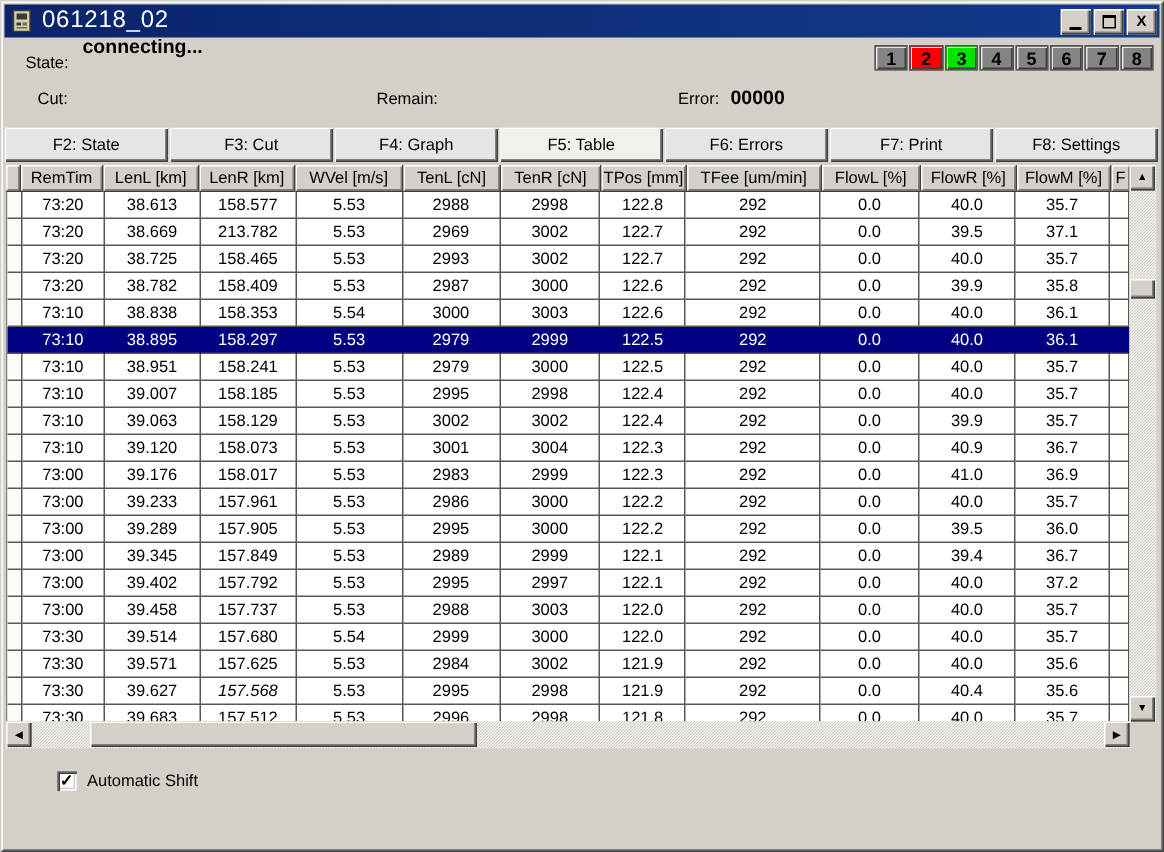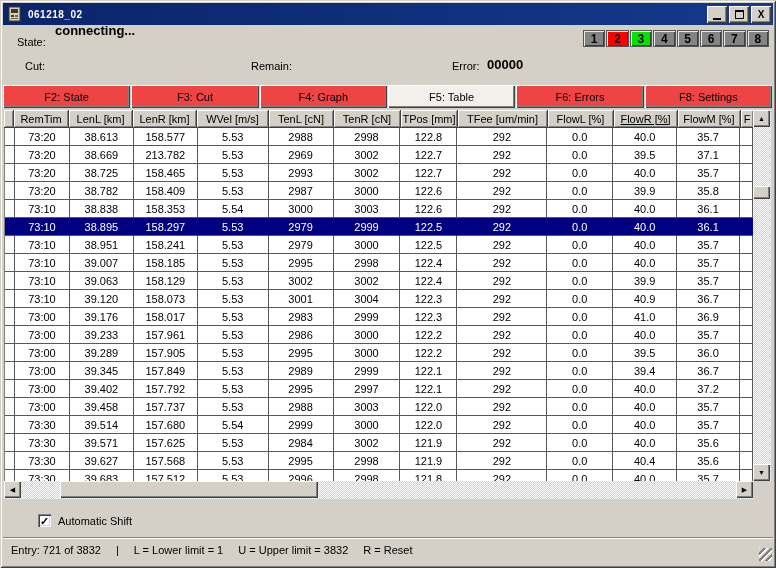--- a/index.html
+++ b/index.html
@@ -11,21 +11,21 @@
                 inset 2px 2px 0 #ffffff, inset -2px -2px 0 #808080;
     overflow:hidden; font-size:11px; color:#000;
   }
   
   .titlebar {
     position:absolute; left:3px; top:3px; width:770px; height:22px;
     background:linear-gradient(90deg,#0a246a,#143a8c);
     display:flex; align-items:center; padding:0 2px 0 4px;
   }
   .app-icon { width:16px; height:16px; margin-right:5px; flex:0 0 auto; }
-  .title-text { color:#fff; font-weight:bold; font-size:10px; letter-spacing:.5px; flex:1; }
+  .title-text { color:#fff; font-weight:normal; font-size:16px; letter-spacing:.5px; flex:1; }
   .winbtns { display:flex; gap:2px; }
   .wbtn {
     width:20px; height:17px; background:#d4d0c8; position:relative;
     box-shadow: inset 1px 1px 0 #fff, inset -1px -1px 0 #404040, inset -2px -2px 0 #808080;
     display:flex; align-items:center; justify-content:center;
     font-weight:bold; font-size:10px; cursor:default;
   }
   .glyph-min { width:8px; height:2px; background:#000; margin-top:9px; }
   .glyph-max { width:9px; height:9px; border:1px solid #000; border-top:2px solid #000; }
   
@@ -46,21 +46,21 @@
   }
   .combo-value { flex:1; font-weight:bold; font-size:12px; padding-left:5px; }
   .combo-btn {
     width:18px; height:18px; margin-right:1px; background:#d4d0c8;
     box-shadow: inset 1px 1px 0 #fff, inset -1px -1px 0 #404040, inset -2px -2px 0 #808080;
     display:flex; align-items:center; justify-content:center; font-size:7px;
   }
   
   .tab-bar { position:absolute; left:3px; top:85px; width:770px; height:23px; display:flex; }
   .tab {
-    flex:1; height:23px; background:#ef4444; font-size:11px;
+    flex:1; height:23px; background:#e5e5e5; font-size:11px;
     display:flex; align-items:center; justify-content:center;
     box-shadow: inset 1px 1px 0 #fff, inset -1px -1px 0 #404040, inset -2px -2px 0 #808080;
     margin-right:1px; cursor:default;
   }
   .tab.active { background:#f2f0ea; }
   
   .grid-header { position:absolute; left:4px; top:110px; height:18px; display:flex; }
   .hcell {
     height:18px; background:#d4d0c8; font-size:11px;
     display:flex; align-items:center; justify-content:center; overflow:hidden; white-space:nowrap;
@@ -161,35 +161,36 @@
       <span class="unit-btn" style="background: rgb(132, 132, 132);">8</span>
     </div>
 
 
   <div class="tab-bar" id="tab-bar">
       <span class="tab">F2: State</span>
       <span class="tab">F3: Cut</span>
       <span class="tab">F4: Graph</span>
       <span class="tab active">F5: Table</span>
       <span class="tab">F6: Errors</span>
+      <span class="tab">F7: Print</span>
       <span class="tab">F8: Settings</span>
     </div>
 
   <div class="grid-header" id="grid-header">
       <span class="hcell" style="width: 10px;"></span>
       <span class="hcell" style="width: 55px;">RemTim</span>
       <span class="hcell" style="width: 64px;">LenL [km]</span>
       <span class="hcell" style="width: 64px;">LenR [km]</span>
       <span class="hcell" style="width: 72px;">WVel [m/s]</span>
       <span class="hcell" style="width: 65px;">TenL [cN]</span>
       <span class="hcell" style="width: 67px;">TenR [cN]</span>
       <span class="hcell" style="width: 57px;">TPos [mm]</span>
       <span class="hcell" style="width: 90px;">TFee [um/min]</span>
       <span class="hcell" style="width: 66px;">FlowL [%]</span>
-      <span class="hcell" style="width: 64px; text-decoration: underline;">FlowR [%]</span>
+      <span class="hcell" style="width: 64px;">FlowR [%]</span>
       <span class="hcell" style="width: 63px;">FlowM [%]</span>
       <span class="hcell" style="width: 13px;">F</span>
     </div>
   <div class="grid-body" id="grid-body">
       <div class="grow">
         <span class="cell margin-cell" style="width: 10px;"></span>
         <span class="cell" style="width: 55px;">73:20</span>
         <span class="cell" style="width: 64px;">38.613</span>
         <span class="cell" style="width: 64px;">158.577</span>
         <span class="cell" style="width: 71px;">5.53</span>
@@ -454,21 +455,21 @@
         <span class="cell" style="width: 90px;">292</span>
         <span class="cell" style="width: 66px;">0.0</span>
         <span class="cell" style="width: 64px;">40.0</span>
         <span class="cell" style="width: 63px;">35.6</span>
         <span class="cell" style="width: 13px;"></span>
       </div>
       <div class="grow">
         <span class="cell margin-cell" style="width: 10px;"></span>
         <span class="cell" style="width: 55px;">73:30</span>
         <span class="cell" style="width: 64px;">39.627</span>
-        <span class="cell" style="width: 64px;">157.568</span>
+        <span class="cell" style="width: 64px; font-style: italic;">157.568</span>
         <span class="cell" style="width: 71px;">5.53</span>
         <span class="cell" style="width: 65px;">2995</span>
         <span class="cell" style="width: 67px;">2998</span>
         <span class="cell" style="width: 57px;">121.9</span>
         <span class="cell" style="width: 90px;">292</span>
         <span class="cell" style="width: 66px;">0.0</span>
         <span class="cell" style="width: 64px;">40.4</span>
         <span class="cell" style="width: 63px;">35.6</span>
         <span class="cell" style="width: 13px;"></span>
       </div>
@@ -507,22 +508,14 @@
     <span class="sbtn" style="right:0; top:0;">
         <span>▶</span>
       </span>
   </div>
 
   <span class="checkbox">
       <span>✓</span>
     </span>
   <span class="checkbox-label">Automatic Shift</span>
 
-  <div class="statusbar" id="status-bar">
-    <span class="status-seg">Entry: 721 of 3832</span>
-      <span class="status-seg">|</span>
-      <span class="status-seg">L = Lower limit = 1</span>
-      <span class="status-seg">U = Upper limit = 3832</span>
-      <span class="status-seg">R = Reset</span>
-      <span class="grip"></span>
-  </div>
 
 </div>
 
 </body></html>

